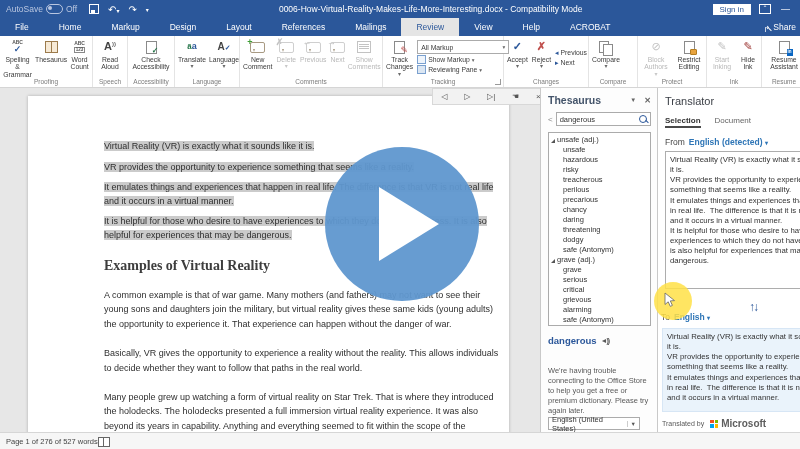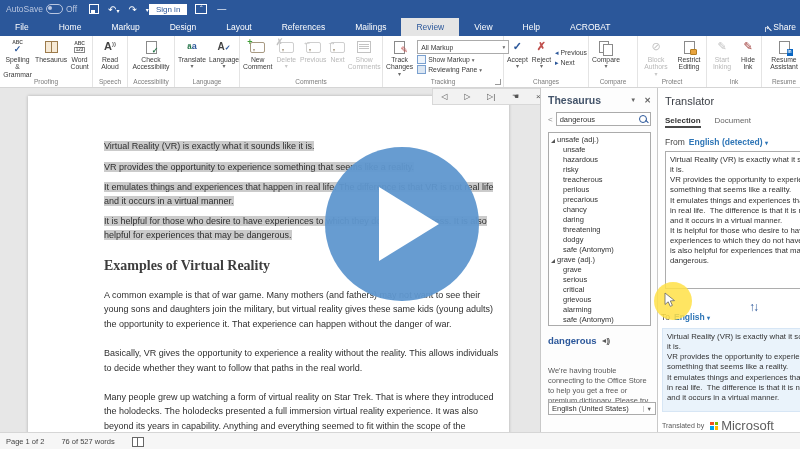--- a/index.html
+++ b/index.html
@@ -121,21 +121,21 @@
            font-size:7.5px;padding:0 3px;color:#333}
   .srchbox .mag{color:#2b579a;margin-left:auto}
   .thlist{border:1px solid #ababab;background:#fff;margin-top:6px;height:188px;overflow:hidden;padding:2px 0;font-size:7.5px;color:#333}
   .th-head{display:flex;align-items:center;gap:2px;padding:0 2px;line-height:10px;cursor:pointer}
   .tri{width:0;height:0;border-left:4px solid transparent;border-top:4px solid transparent;border-bottom:4px solid #555;
        transform:translateY(-1px)}
   .th-item{padding-left:14px;line-height:10px;cursor:pointer}
   .thword{margin-top:9px;display:flex;align-items:center;gap:4px;color:#2b579a;font-weight:bold;font-size:9.5px}
   .spk{color:#595959;font-size:7px;letter-spacing:-1px}
   .thmsg{margin-top:20px;font-size:7.5px;line-height:1.32;color:#595959;width:102px}
-  .langsel{position:absolute;left:7px;bottom:17px;width:108px;height:13px;border:1px solid #ababab;background:#fff;
+  .langsel{position:absolute;left:7px;bottom:2px;width:92px;height:13px;border:1px solid #ababab;background:#fff;
            display:flex;align-items:center;font-size:7.5px;padding:0 3px;box-sizing:border-box;color:#333}
   .langsel .dd{margin-left:auto;border-left:1px solid #ccc;padding-left:3px;font-size:5.5px;color:#555}
 
   
   .trans{position:absolute;left:657px;top:88px;width:200px;height:344px;background:#fff;border-left:1px solid #c9c9c9;
          box-sizing:border-box;padding:7px 0 0 7px}
   .tr-title{font-size:11px;color:#3b3f46}
   .tr-tabs{display:flex;gap:14px;margin-top:9px;font-size:8px;color:#666}
   .tr-tab.on{color:#333;font-weight:bold;border-bottom:2px solid #4a4a4a;padding-bottom:1px}
   .fromrow{margin-top:9px;font-size:8.5px;color:#444;display:flex;align-items:center;gap:4px}
@@ -143,28 +143,28 @@
   .bluelnk .dd{font-size:6px}
   .txtbox{border:1px solid #adadad;background:#fff;width:178px;height:138px;margin-top:4px;padding:3px 4px;
           font-size:7.8px;line-height:1.3;color:#333;white-space:pre-wrap;overflow:hidden;box-sizing:border-box}
   .swap{position:absolute;left:91px;top:212px;color:#2b579a;font-size:12px;font-weight:bold;letter-spacing:-2px;cursor:pointer}
   .torow{position:absolute;left:3px;top:224px;font-size:8.5px;color:#444;display:flex;align-items:center;gap:4px}
   .tobox{position:absolute;left:4px;top:240px;width:178px;height:84px;background:#eaf3fb;border:1px solid #d7e6f5;
          padding:3px 4px;font-size:7.8px;line-height:1.3;color:#333;white-space:pre-wrap;overflow:hidden;box-sizing:border-box}
   .trfoot{position:absolute;left:4px;top:330px;width:190px;display:flex;align-items:center;font-size:7px;color:#595959}
   .mslogo{display:inline-grid;grid-template-columns:3.5px 3.5px;grid-gap:1px;margin:0 3px 0 6px}
   .mslogo i{width:3.5px;height:3.5px;display:block}
-  .msname{font-size:13px;color:#5e5e5e;font-weight:normal}
+  .msname{font-size:10px;color:#5e5e5e;font-weight:bold}
   .clickhl{position:absolute;left:-4px;top:194px;width:38px;height:38px;border-radius:50%;background:rgba(255,225,70,.85)}
   .cursorsvg{position:absolute;left:10px;top:10px}
 
   
   .statusbar{position:absolute;left:0;top:432px;width:800px;height:17px;background:#f6f6f6;border-top:1px solid #d6d6d6;
              display:flex;align-items:center;font-size:7.5px;color:#444}
-  .sb-l{display:flex;align-items:center;gap:17px;padding-left:6px}
+  .sb-l{display:flex;align-items:center;gap:0;padding-left:6px}
   .bookic{width:10px;height:8px;border:1px solid #666;position:relative;background:#fff}
   .bookic::after{content:"";position:absolute;left:4px;top:0;width:1px;height:100%;background:#666}
   .sb-r{margin-left:auto;display:flex;align-items:center;gap:7px;padding-right:0}
   .dsic{width:10px;height:8px;border:1px solid #666;position:relative}
   .dsic::after{content:"";position:absolute;left:1px;top:1px;right:1px;height:1px;background:#666;box-shadow:0 2px #666}
   .vic{width:12px;height:11px;border:1px solid #b5b5b5;background:#fff;display:flex;align-items:center;justify-content:center;cursor:pointer}
   .vic.on{background:#dcdcdc;border-color:#8a8a8a}
   .vic i{width:6px;height:7px;border:1px solid #777;display:block}
   .vic.rd i{border:none;width:8px;height:6px;background:#777;clip-path:polygon(0 15%,50% 0,100% 15%,100% 100%,50% 85%,0 100%)}
   .zoomtr{width:46px;height:2px;background:#aaa;position:relative;margin-left:2px}
@@ -179,20 +179,21 @@
     <span>AutoSave</span>
     <span class="toggle"></span>
     <span>Off</span>
   </div>
   <div class="qat">
     <span class="sv"></span>
     <span>↶<span style="font-size:6px">▾</span></span>
     <span>↷</span>
     <span style="font-size:6px">▾</span>
   </div>
+  <div class="tb-title">0006-How-Virtual-Reality-Makes-Life-More-Interesting.docx  -  Compatibility Mode</div>
   <div class="signin">Sign in</div>
   <div class="ribopt">⌃</div>
   <div class="winbtn">—</div>
 </div>
 
 <div class="tabrow">
   <span class="rtab">File</span>
   <span class="rtab">Home</span>
   <span class="rtab">Markup</span>
   <span class="rtab">Design</span>

